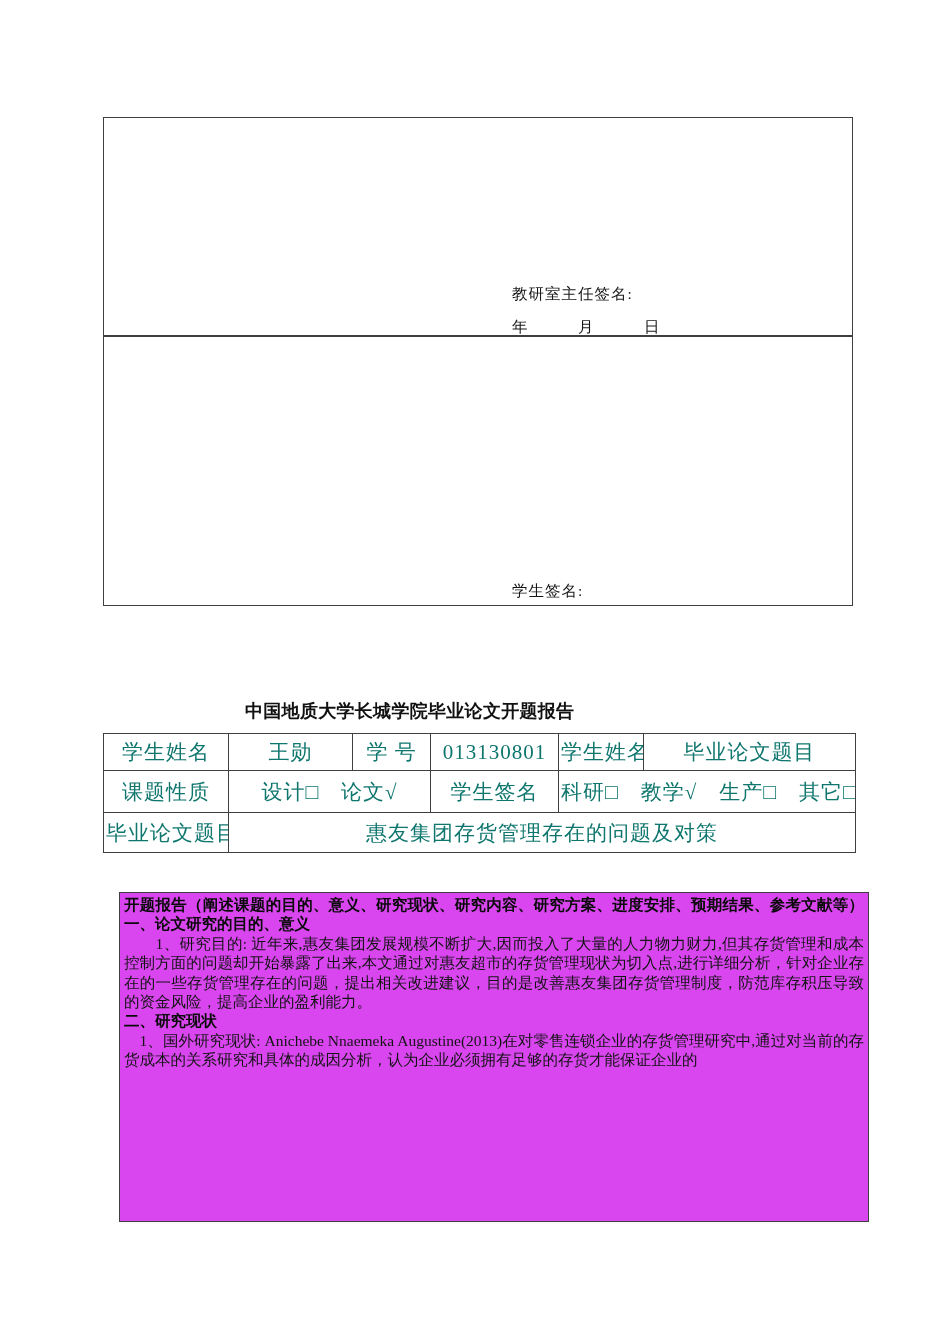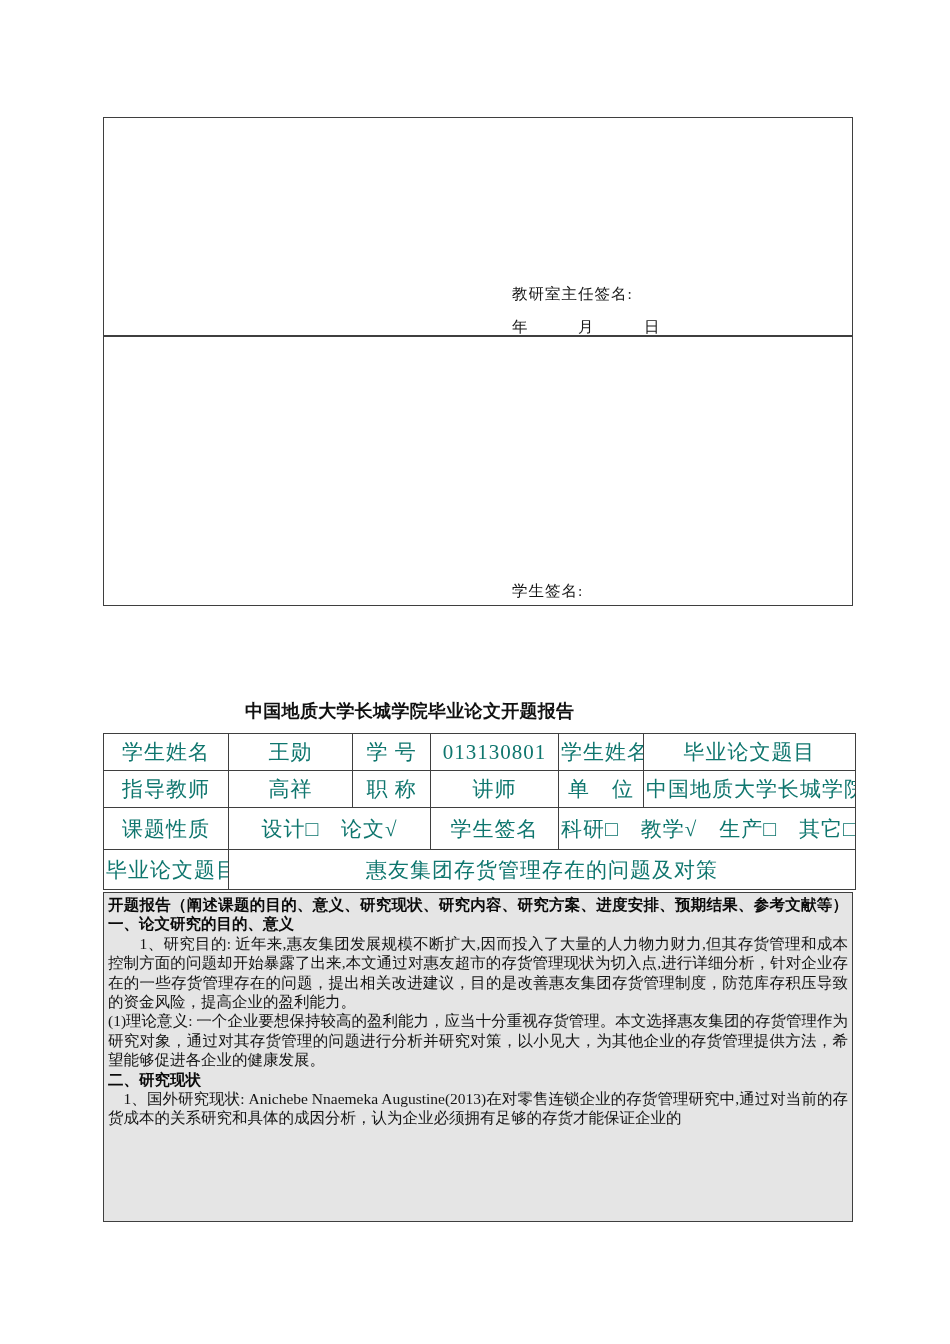--- a/index.html
+++ b/index.html
@@ -67,29 +67,29 @@
     white-space: pre;
     overflow: hidden;
   }
   tr.r1, tr.r2 { height: 37px; }
   tr.r3 { height: 42px; }
   tr.r4 { height: 40px; }
 
   
   .report-box {
     position: absolute;
-    left: 103px;
+    left: 119px;
     top: 892px;
     width: 750px;
     height: 330px;
     border: 1px solid #3f3f3f;
     box-sizing: border-box;
     padding: 2px 4px 0 4px;
     overflow: hidden;
-    background: #e5e5e5;
+    background: #d946ef;
   }
   .report-box p {
     margin: 0;
     font-size: 15.5px;
     line-height: 19.4px;
     text-align: justify;
     color: #141414;
     word-break: break-all;
     font-family: Liberation Serif, serif;
   }
@@ -126,42 +126,33 @@
     </colgroup>
     <tbody>
         <tr class="r1">
       <td>学生姓名</td>
       <td>王勋</td>
       <td>学 号</td>
       <td>013130801</td>
       <td>学生姓名</td>
       <td>毕业论文题目</td>
     </tr>
-    <tr class="r2">
-      <td>指导教师</td>
-      <td>高祥</td>
-      <td>职 称</td>
-      <td>讲师</td>
-      <td>单　位</td>
-      <td>中国地质大学长城学院</td>
-    </tr>
     <tr class="r3">
       <td>课题性质</td>
       <td colspan="2">设计□　论文√</td>
       <td>学生签名</td>
       <td colspan="2">科研□　教学√　生产□　其它□</td>
     </tr>
     <tr class="r4">
       <td>毕业论文题目</td>
       <td colspan="5">惠友集团存货管理存在的问题及对策</td>
     </tr>
   </tbody>
     </table>
 
   <div class="report-box">
     <p class="bold">开题报告（阐述课题的目的、意义、研究现状、研究内容、研究方案、进度安排、预期结果、参考文献等）一、论文研究的目的、意义</p>
     <p class="normal">　　1、研究目的: 近年来,惠友集团发展规模不断扩大,因而投入了大量的人力物力财力,但其存货管理和成本控制方面的问题却开始暴露了出来,本文通过对惠友超市的存货管理现状为切入点,进行详细分析，针对企业存在的一些存货管理存在的问题，提出相关改进建议，目的是改善惠友集团存货管理制度，防范库存积压导致的资金风险，提高企业的盈利能力。</p>
-    <p class="normal">(1)理论意义: 一个企业要想保持较高的盈利能力，应当十分重视存货管理。本文选择惠友集团的存货管理作为研究对象，通过对其存货管理的问题进行分析并研究对策，以小见大，为其他企业的存货管理提供方法，希望能够促进各企业的健康发展。</p>
     <p class="bold">二、研究现状</p>
     <p class="normal">　1、国外研究现状: Anichebe Nnaemeka Augustine(2013)在对零售连锁企业的存货管理研究中,通过对当前的存货成本的关系研究和具体的成因分析，认为企业必须拥有足够的存货才能保证企业的</p>
   </div>
 
 </div>
 
 </body></html>

